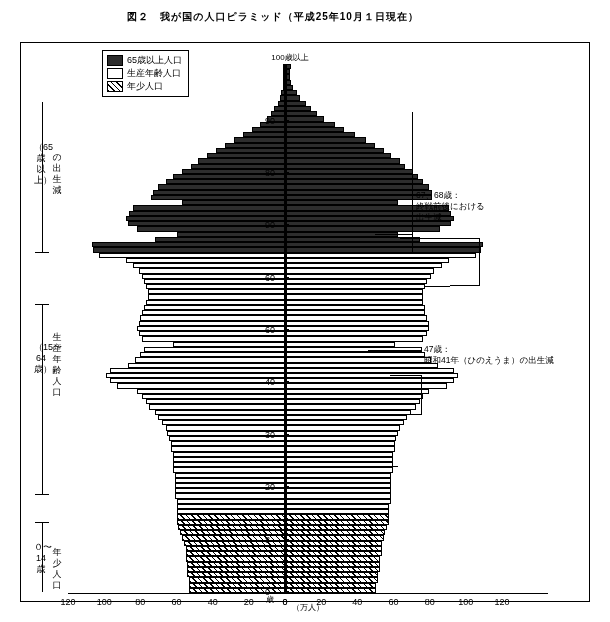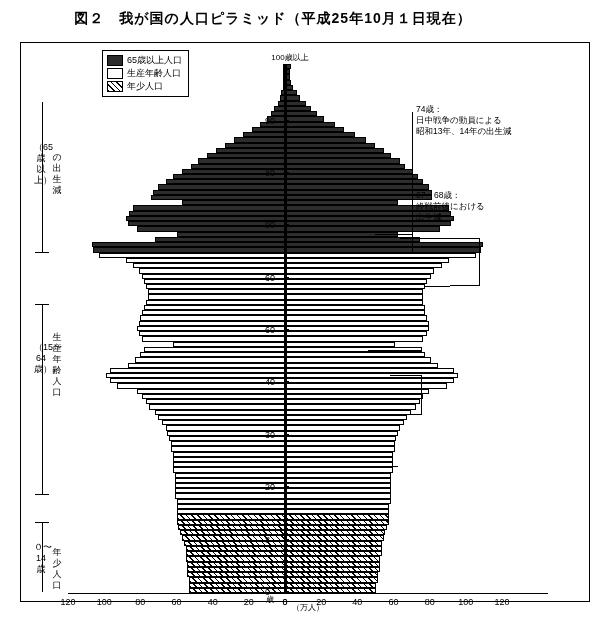--- a/index.html
+++ b/index.html
@@ -6,21 +6,21 @@
   body{
     width:610px;height:622px;
     background:#ffffff;
     font-family:"Liberation Sans","DejaVu Sans",sans-serif;
     color:#000;
     position:relative;
     overflow:hidden;
   }
   #title{
     position:absolute;top:10px;left:0;width:546px;
-    text-align:center;font-size:14px;font-weight:bold;letter-spacing:1px;
+    text-align:center;font-size:10px;font-weight:bold;letter-spacing:1px;
   }
   #frame{
     position:absolute;left:20px;top:42px;width:570px;height:560px;
     border:1px solid #000;box-sizing:border-box;
   }
   
   #plot{
     position:absolute;left:20px;top:42px;width:570px;height:560px;
   }
   .axisline{position:absolute;background:#000;}
@@ -347,36 +347,35 @@
       <div class="xtick" style="left: 250px; top: 555px;">0</div>
       <div class="xtick" style="left: 250px; top: 555px;">0</div>
       <div class="xtick" style="left: 286.167px; top: 555px;">20</div>
       <div class="xtick" style="left: 322.333px; top: 555px;">40</div>
       <div class="xtick" style="left: 358.5px; top: 555px;">60</div>
       <div class="xtick" style="left: 394.667px; top: 555px;">80</div>
       <div class="xtick" style="left: 430.833px; top: 555px;">100</div>
       <div class="xtick" style="left: 467px; top: 555px;">120</div>
     </div>
 
-  <div class="anno" style="left:396px;top:62px;">74歳：
-日中戦争の動員による
-昭和13年、14年の出生減</div>
   <div class="lead leadv" style="left:392px;top:70px;height:122px;"></div>
   <div class="lead leadh" style="left:355px;top:192px;width:38px;"></div>
 
   <div class="anno" style="left:396px;top:148px;">67、68歳：
 終戦前後における
 出生減</div>
   <div class="lead leadv" style="left:392px;top:180px;height:30px;"></div>
   <div class="lead leadh" style="left:368px;top:210px;width:25px;"></div>
 
   <div class="brace" style="left:430px;top:196px;width:30px;height:48px;"></div>
   <div class="lead leadh" style="left:380px;top:196px;width:50px;"></div>
   <div class="lead leadh" style="left:404px;top:244px;width:26px;"></div>
 
+  <div class="anno" style="left:404px;top:302px;">47歳：
+昭和41年（ひのえうま）の出生減</div>
   <div class="lead leadh" style="left:348px;top:308px;width:54px;"></div>
 
   <div class="brace" style="left:388px;top:333px;width:14px;height:40px;"></div>
   <div class="lead leadh" style="left:370px;top:333px;width:20px;"></div>
 
   <div class="lead leadh" style="left:344px;top:424px;width:34px;"></div>
 
 </div>
 
 </body></html>

